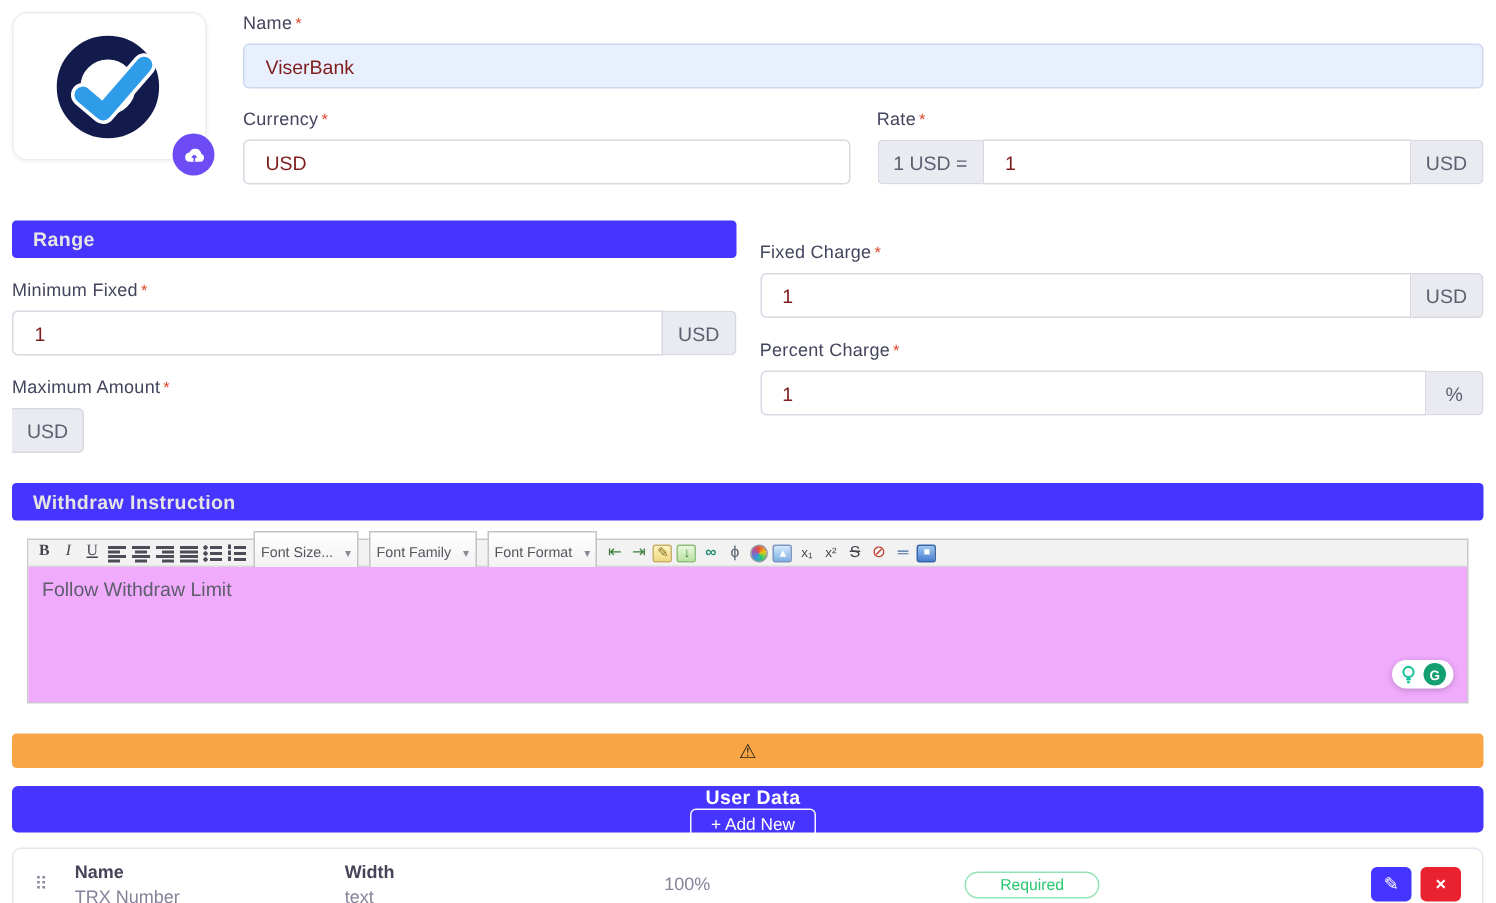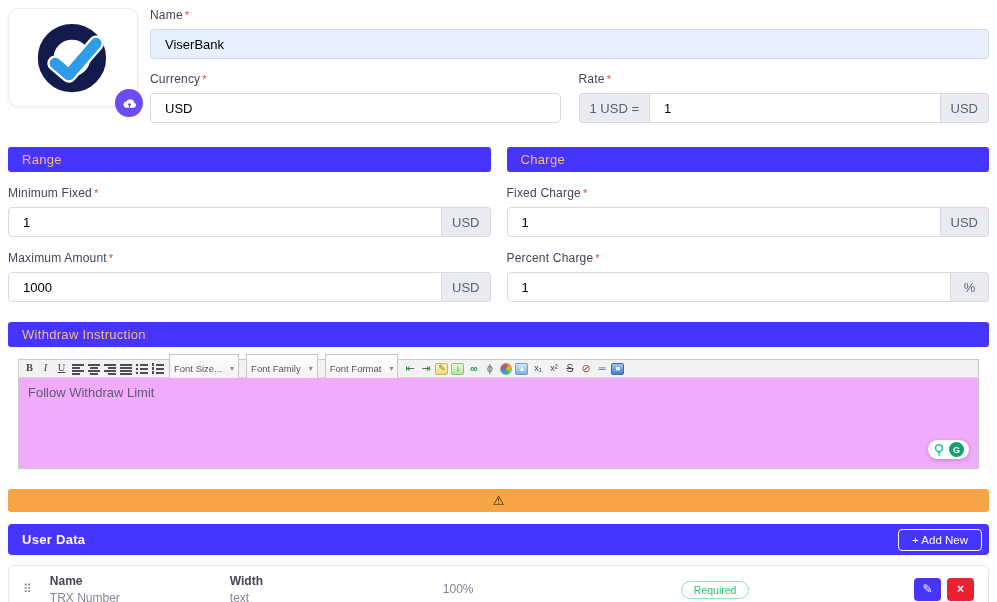--- a/index.html
+++ b/index.html
@@ -1,48 +1,48 @@
 <!DOCTYPE html>
 <html><head>
 <meta charset="utf-8">
 <style>
   * { box-sizing: border-box; margin: 0; padding: 0; }
   html,body { width: 997px; height: 602px; overflow: hidden; background:#fff;
     font-family: "Liberation Sans", sans-serif; }
   .page { padding: 8px 8px 0 8px; }
 
   
-  .top-row { display:flex; gap:12px; margin-bottom:24px; }
+  .top-row { display:flex; gap:24px; margin-bottom:24px; }
   .logo-box { width:130px; height:99px; border:1px solid #ececf4; border-radius:10px;
     position:relative; display:flex; align-items:center; justify-content:center;
     box-shadow:0 1px 3px rgba(20,20,60,.06); flex:none; }
   .upload-btn { position:absolute; right:-6px; bottom:-11px; width:28px; height:28px;
     border-radius:50%; background:#6e4cf5; border:none; display:flex; align-items:center;
     justify-content:center; cursor:pointer; }
   .fields-col { flex:1; }
   .f-label { display:block; font-size:12px; color:#43455c; margin-bottom:7px; letter-spacing:.2px; }
   .req { color:#e0482e; margin-left:2px; font-size:11px; }
   .inp { width:100%; height:30px; border:1px solid #d8d8e2; border-radius:4px;
-    padding:0 14px; font-size:13px; color:#000000; background:#fff; outline:none;
+    padding:0 14px; font-size:13px; color:#7f1d1d; background:#fff; outline:none;
     font-family:"Liberation Sans",sans-serif; }
   .inp.autofill { background:#e8f0fe; border-color:#cdd8ee; }
   .two-col { display:flex; gap:18px; margin-top:13px; }
   .two-col > div { flex:1; }
   .igroup { display:flex; width:100%; }
   .igroup .inp { border-radius:0 4px 4px 0; flex:1; }
   .igroup .inp.mid { border-radius:0; }
   .ig-prefix, .ig-suffix { display:flex; align-items:center; padding:0 10px; height:30px;
     background:#e9ebf1; border:1px solid #d8d8e2; font-size:13px; color:#5c6070; flex:none; }
   .ig-prefix { border-right:0; border-radius:4px 0 0 4px; }
   .ig-suffix { border-left:0; border-radius:0 4px 4px 0; min-width:38px; justify-content:center; }
 
   
   .sections-row { display:flex; gap:16px; }
   .section { flex:1; }
-  .sec-header { background:#4634ff; color:#fdba74; font-size:13px; font-weight:normal;
+  .sec-header { background:#4634ff; color:#e5e5e5; font-size:13px; font-weight:bold;
     padding:5px 14px; border-radius:3px; letter-spacing:.3px; }
   .sec-field { margin-top:14px; }
   .mt20 { margin-top:20px; }
 
   
   .editor { margin:12px 10px 0 10px; border:1px solid #c9c9cf; }
   .toolbar { display:flex; align-items:center; background:#f2f2f2;
     border-bottom:1px solid #d7d7d7; padding:2px 3px; gap:1px; height:18px; }
   .tb-btn { min-width:15px; height:14px; display:flex; align-items:center; justify-content:center;
     font-size:10.5px; color:#44444e; cursor:pointer; line-height:1; }
@@ -90,35 +90,35 @@
     font-size:9px; font-weight:bold; display:flex; align-items:center; justify-content:center; }
 
   
   .warning { margin-top:20px; background:#f8a545; border-radius:3px; height:23px;
     display:flex; align-items:center; justify-content:center; gap:7px;
     font-size:13px; color:#2f2a1d; }
   .warning .w-icon { font-size:13px; color:#1e1c16; }
 
   
   .ud-header { margin-top:12px; background:#4634ff; border-radius:4px; height:31px;
-    display:flex; align-items:center; justify-content:space-between; padding:0 7px 0 14px; }
+    display:flex; align-items:center; justify-content:space-between; padding:0 7px 0 14px;flex-direction:column; }
   .ud-title { color:#fff; font-size:13px; font-weight:bold; letter-spacing:.3px; }
   .add-btn { background:transparent; border:1px solid rgba(255,255,255,.95); color:#fff;
     border-radius:4px; font-size:11.5px; padding:4px 13px; cursor:pointer;
     font-family:"Liberation Sans",sans-serif; }
   .ud-row { margin-top:10px; border:1px solid #e6e6f0; border-radius:6px; height:48px;
     display:flex; align-items:center; padding:0 14px; background:#fff; }
   .handle { color:#8b8b9e; font-size:12px; margin-right:18px; cursor:grab; }
   .cell { display:flex; flex-direction:column; gap:3px; }
   .cell-name { width:180px; } .cell-type { width:213px; } .cell-width { width:200px; }
   .cell-h { font-size:12px; font-weight:bold; color:#454559; }
   .cell-v { font-size:12px; color:#83839a; }
   .badge-wrap { flex:1; }
   .badge { display:inline-block; border:1px solid rgba(40,199,111,.5); color:#28c76f;
-    font-size:10.5px; padding:2px 12px; border-radius:11px;margin-left:38px; }
+    font-size:10.5px; padding:2px 23px; border-radius:11px; }
   .actions { display:flex; gap:6px; margin-left:auto; }
   .act-btn { width:27px; height:23px; border-radius:4px; border:none; color:#fff;
     display:flex; align-items:center; justify-content:center; font-size:12px; cursor:pointer; }
   .btn-edit { background:#4634ff; }
   .btn-del { background:#e8222e; font-weight:bold; }
 </style>
 </head>
 <body>
 
 <div class="page">
@@ -165,27 +165,25 @@
       <div class="sec-field">
         <label class="f-label"><span>Minimum Fixed</span><span class="req">*</span></label>
         <div class="igroup">
           <input class="inp" style="border-radius: 4px 0px 0px 4px;" value="1">
           <span class="ig-suffix">USD</span>
         </div>
       </div>
       <div class="sec-field">
         <label class="f-label"><span>Maximum Amount</span><span class="req">*</span></label>
         <div class="igroup">
-          <input class="inp" style="border-radius: 4px 0px 0px 4px;" value="1000">
           <span class="ig-suffix">USD</span>
         </div>
       </div>
     </div>
     <div class="section">
-      <div class="sec-header">Charge</div>
       <div class="sec-field">
         <label class="f-label"><span>Fixed Charge</span><span class="req">*</span></label>
         <div class="igroup">
           <input class="inp" style="border-radius: 4px 0px 0px 4px;" value="1">
           <span class="ig-suffix">USD</span>
         </div>
       </div>
       <div class="sec-field">
         <label class="f-label"><span>Percent Charge</span><span class="req">*</span></label>
         <div class="igroup">

